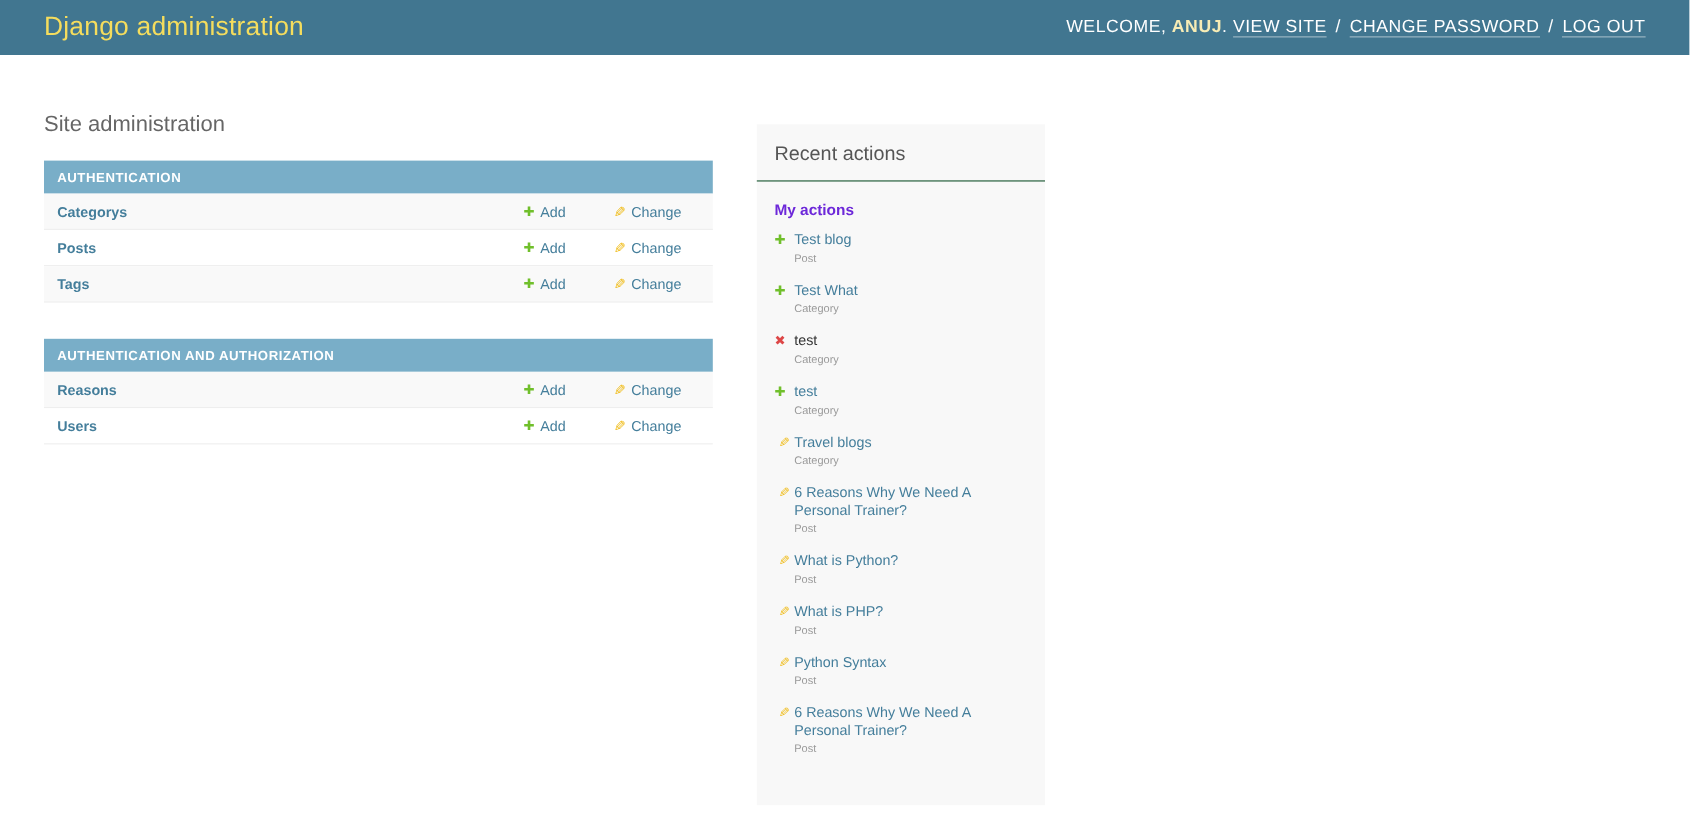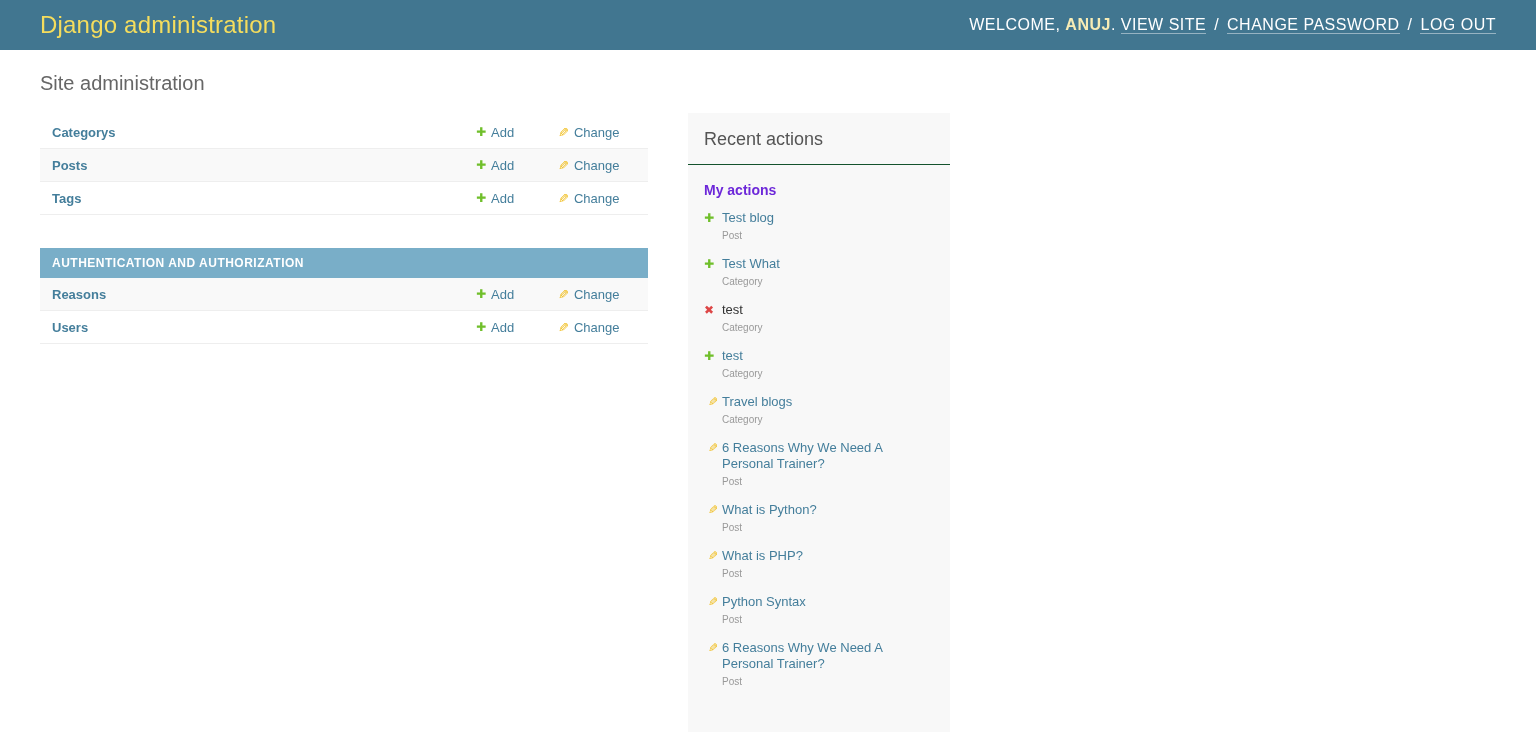--- a/index.html
+++ b/index.html
@@ -57,21 +57,21 @@
     text-decoration:none;
     border-bottom:1px solid rgba(255,255,255,.45);
   }
   .user-tools .sep{padding:0 3px;}
   
   .content{
     display:flex;
     align-items:flex-start;
     padding:0 40px;
   }
-  .content-main{width:608px;}
+  .content-main{width:608px;margin-top:30px;}
   .content-related{
     width:262px;
     margin-left:40px;
     background:var(--sidebar-bg);
     margin-top:63px;
     padding-bottom:30px;
   }
   .page-title{
     font-size:20px;
     font-weight:300;
@@ -186,20 +186,21 @@
     <span class="sep">/</span>
     <a href="#">LOG OUT</a>
   </div>
 </header>
 
 <div class="content">
   <div class="content-main">
     <h1 class="page-title">Site administration</h1>
     <div id="app-list">
         <section class="module">
+          <a class="caption" href="#">AUTHENTICATION</a>
           <div class="row">
             <a class="model-name" href="#">Categorys</a>
             <div class="actions">
               <a class="action-link add" href="#">
                 <span class="icon add-i">✚</span>
                 <span>Add</span>
               </a>
               <a class="action-link change" href="#">
                 <span class="icon change-i">✎</span>
                 <span>Change</span>

